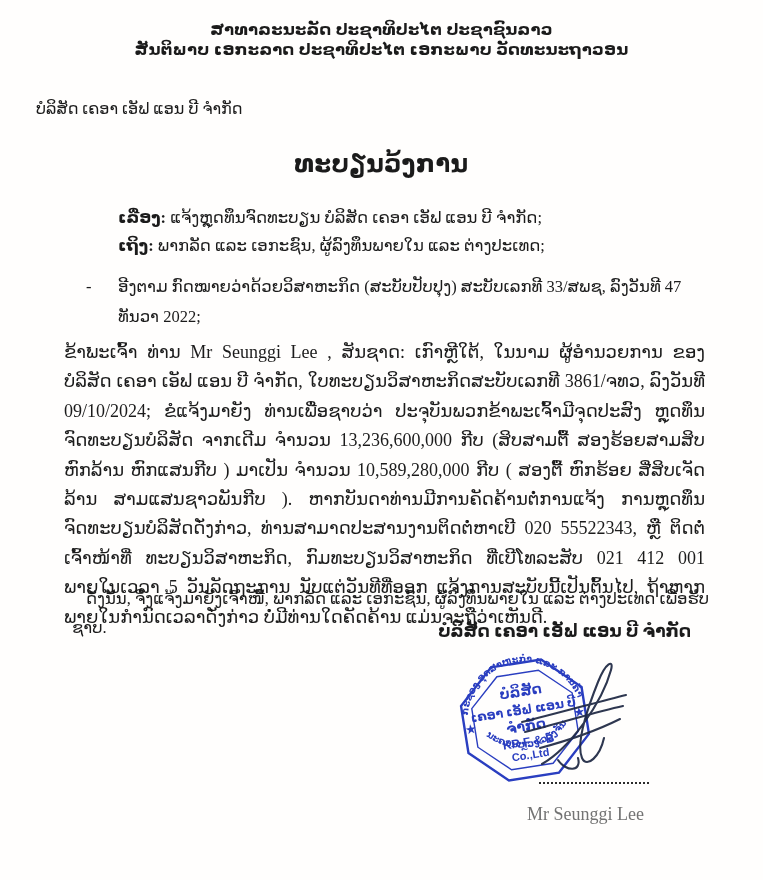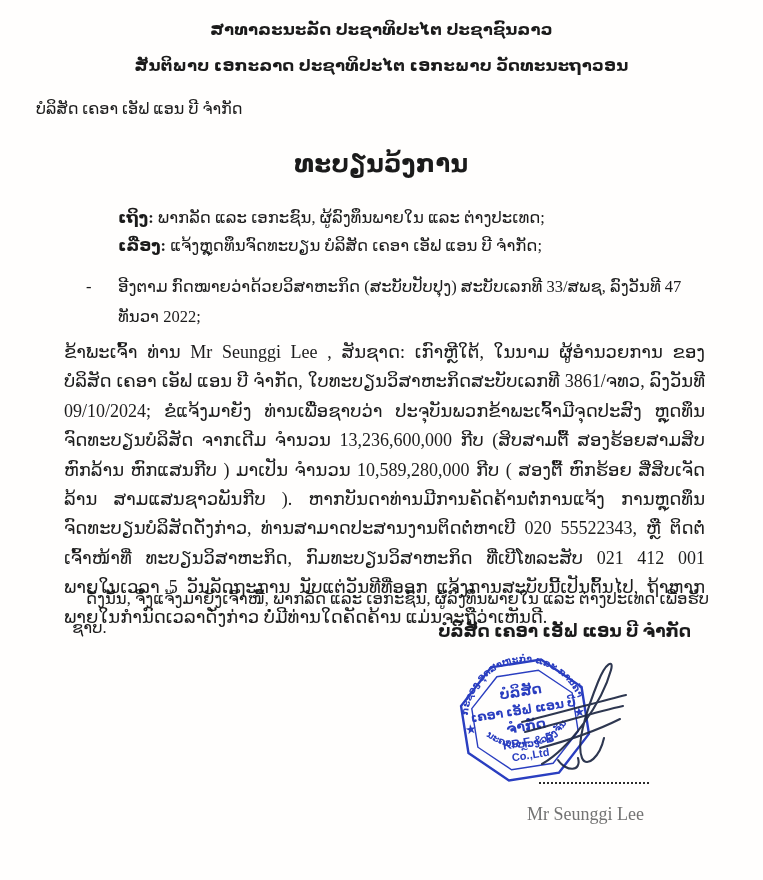--- a/index.html
+++ b/index.html
@@ -7,21 +7,21 @@
     position:relative;
     width:763px;height:880px;
     background:#fffefd;
     font-family:"Liberation Serif","DejaVu Sans",serif;
     color:#1b1b1b;
     overflow:hidden;
   }
   .abs{position:absolute;}
   .center{left:0;width:763px;text-align:center;}
   .hdr1{top:20px;font-size:16.5px;font-weight:600;letter-spacing:.2px;}
-  .hdr2{top:56px;font-size:16.5px;font-weight:600;letter-spacing:.2px;}
+  .hdr2{top:40px;font-size:16.5px;font-weight:600;letter-spacing:.2px;}
   .ref-company{top:99px;left:36px;font-size:16px;}
   .ref-right{top:99px;right:34px;text-align:right;font-size:16px;line-height:25px;}
   .doc-title{top:150px;font-size:24px;font-weight:bold;letter-spacing:.5px;}
   .to-block{top:204px;left:118px;font-size:16.5px;line-height:28px;}
   .to-block .lbl{font-weight:bold;}
   .ref-list{top:272px;left:86px;width:618px;font-size:16.5px;}
   .ref-item{display:flex;line-height:30px;}
   .ref-item .dash{width:32px;flex:0 0 32px;}
   .body-par{top:338px;left:64px;width:641px;font-size:18px;line-height:29.4px;text-align:justify;}
   .closing-par{top:584px;left:72px;width:645px;font-size:16.5px;line-height:29px;text-indent:14px;}
@@ -37,22 +37,22 @@
 
   <div class="abs center hdr1">ສາທາລະນະລັດ ປະຊາທິປະໄຕ ປະຊາຊົນລາວ</div>
   <div class="abs center hdr2">ສັນຕິພາບ ເອກະລາດ ປະຊາທິປະໄຕ ເອກະພາບ ວັດທະນະຖາວອນ</div>
 
   <div class="abs ref-company">ບໍລິສັດ ເຄອາ ເອັຟ ແອນ ບີ ຈຳກັດ</div>
 
 
   <div class="abs center doc-title">ທະບຽນວ້ງການ</div>
 
   <div class="abs to-block">
+    <div><span class="lbl">ເລື່ອງ:</span><span> ແຈ້ງຫຼຸດທຶນຈົດທະບຽນ ບໍລິສັດ ເຄອາ ເອັຟ ແອນ ບີ ຈຳກັດ;</span></div>
     <div><span class="lbl">ເຖິງ:</span><span> ພາກລັດ ແລະ ເອກະຊົນ, ຜູ້ລົງທຶນພາຍໃນ ແລະ ຕ່າງປະເທດ;</span></div>
-    <div><span class="lbl">ເລື່ອງ:</span><span> ແຈ້ງຫຼຸດທຶນຈົດທະບຽນ ບໍລິສັດ ເຄອາ ເອັຟ ແອນ ບີ ຈຳກັດ;</span></div>
   </div>
 
   <div class="abs ref-list">
     <div class="ref-item">
       <span class="dash">-</span>
       <span>ອີງຕາມ ກົດໝາຍວ່າດ້ວຍວິສາຫະກິດ (ສະບັບປັບປຸງ) ສະບັບເລກທີ 33/ສພຊ, ລົງວັນທີ 47 ທັນວາ 2022;</span>
     </div>
     <div class="ref-item">
       <span class="dash">-</span>
     </div>

